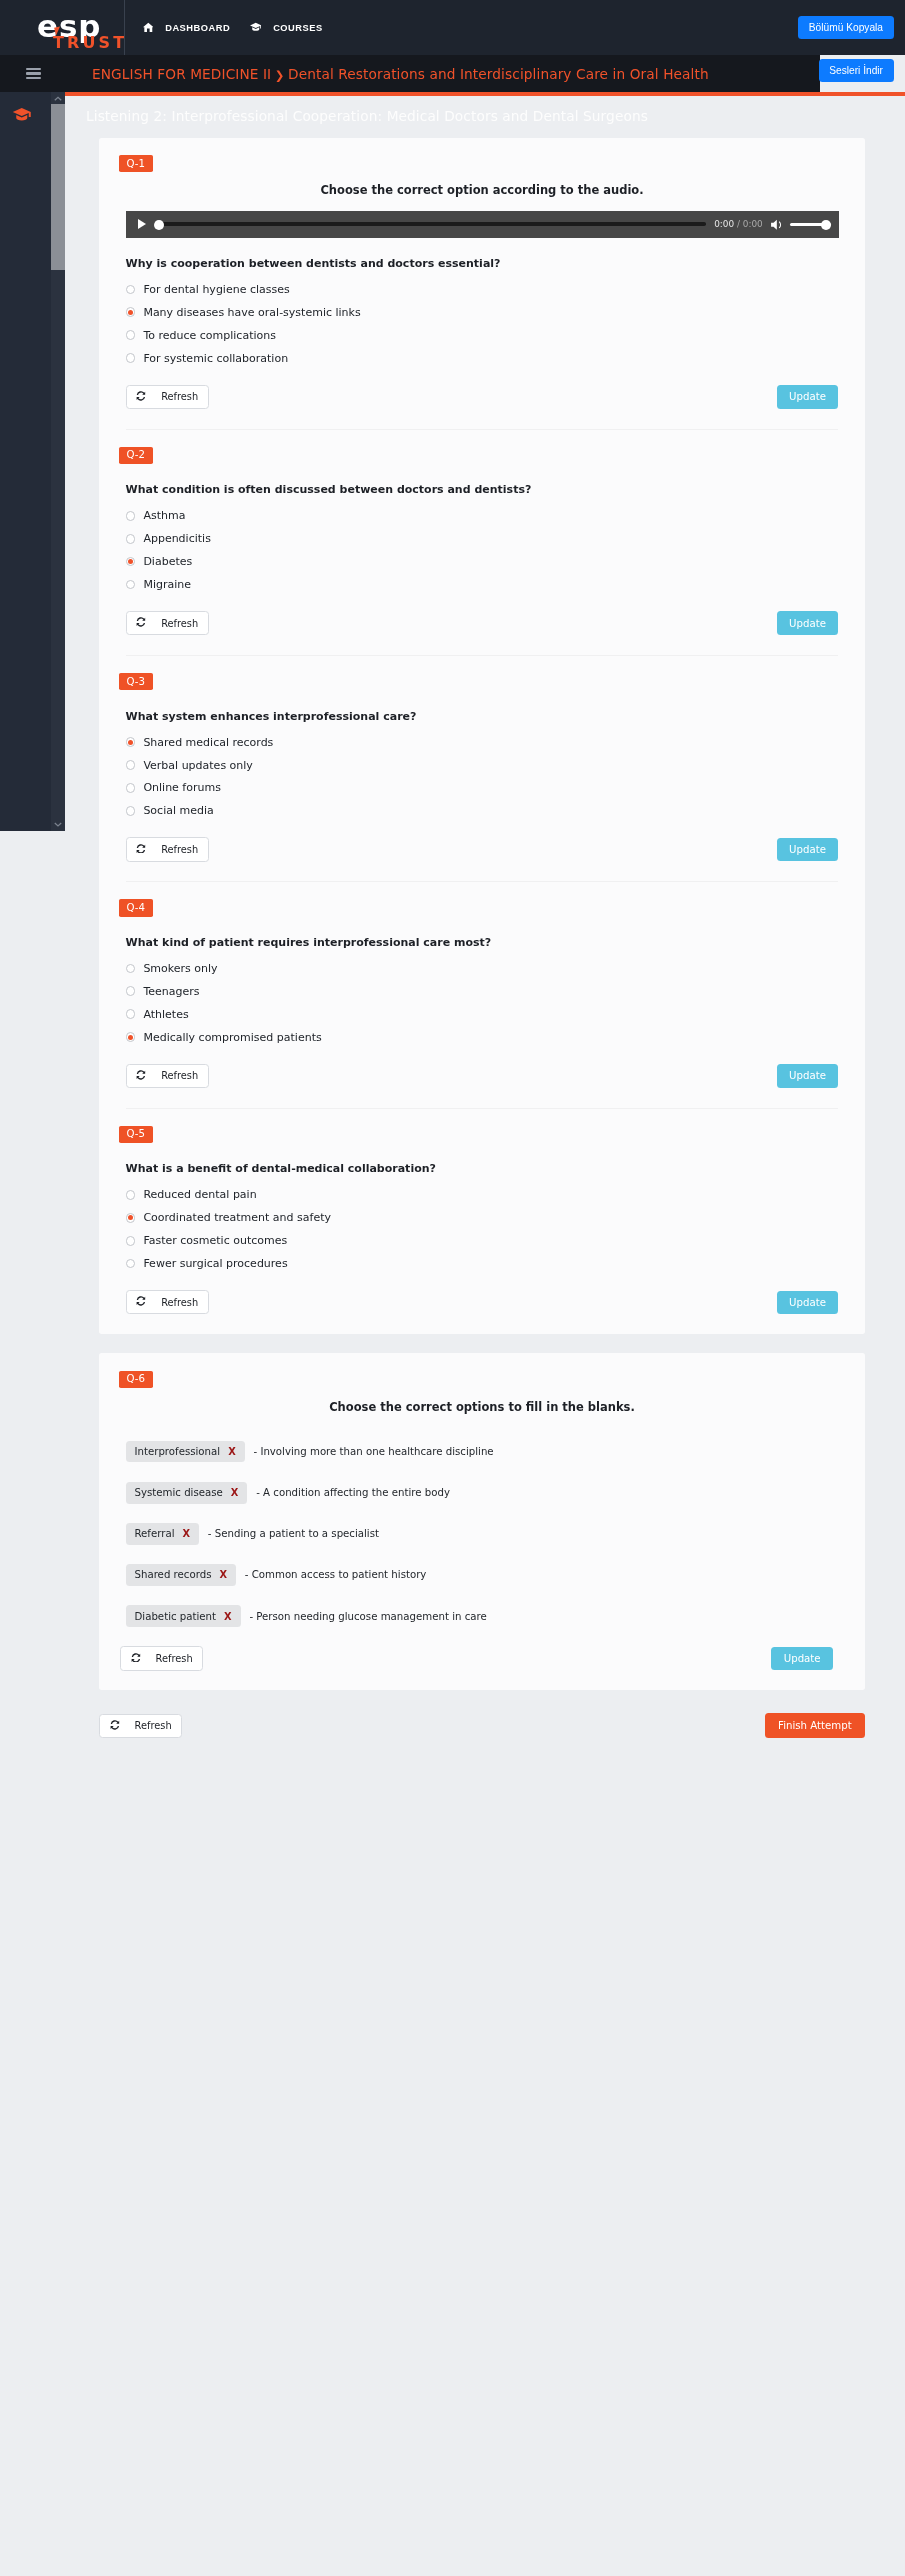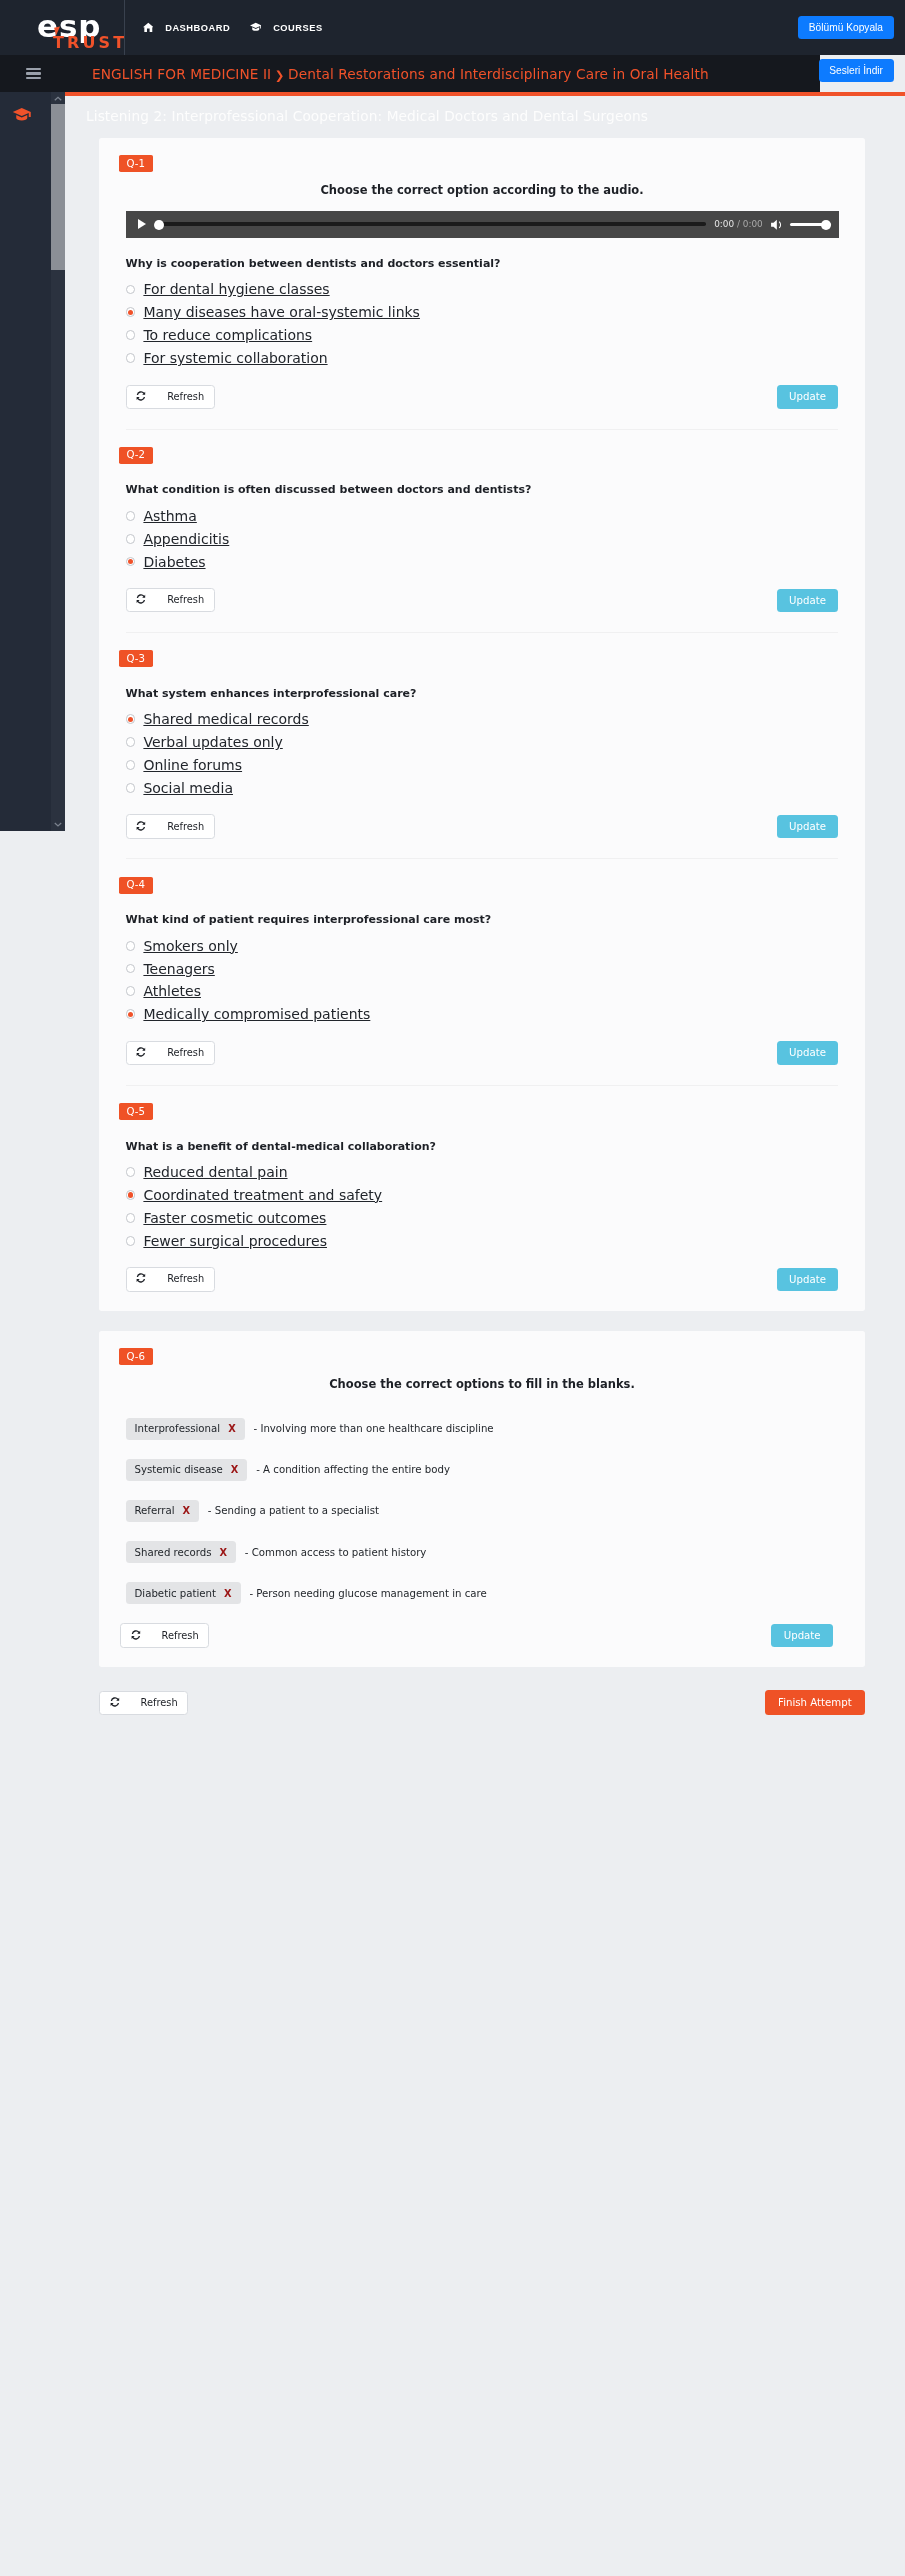--- a/index.html
+++ b/index.html
@@ -147,28 +147,28 @@
   .opt { display: flex; align-items: center; height: 14px; margin-bottom: 8.9px; cursor: pointer; }
   .radio {
     width: 9.8px; height: 9.8px; border-radius: 50%; border: 0.9px solid #c3c6cb;
     background: #fff; flex: none; margin-right: 8px; position: relative;
   }
   .radio.checked { border-color: #c3c6cb; }
   .radio.checked::after {
     content: ""; position: absolute; left: 1.3px; top: 1.3px;
     width: 5.3px; height: 5.3px; border-radius: 50%; background: #f0522a;
   }
-  .opt-label { font-size: 14px; color: #21252b; font-family: "DejaVu Sans", sans-serif; text-decoration: underline; }
+  .opt-label { font-size: 11px; color: #21252b; font-family: "DejaVu Sans", sans-serif; }
 
   
   .btnrow { display: flex; align-items: center; margin: 19.5px 26.6px 0 26.6px; }
   .btn-refresh {
     background: #fff; border: 0.9px solid #d8dbe0; border-radius: 3.5px;
     font-size: 9.8px; color: #1d2026; padding: 5.3px 9.8px; cursor: pointer;
-    display: inline-flex; gap: 21px;
+    display: inline-flex; align-items: center; gap: 15px;
     font-family: "DejaVu Sans", sans-serif;
   }
   .btn-update {
     margin-left: auto; background: #58c3e0; color: #fff; border: none;
     border-radius: 3.5px; font-size: 10.2px; padding: 6.2px 12.4px; cursor: pointer;
     font-family: "DejaVu Sans", sans-serif;
   }
   .qsep { height: 0.9px; background: #f0f0f1; margin: 19.5px 26.6px 0 26.6px; }
 
   
@@ -332,20 +332,24 @@
           <span class="opt-label">Asthma</span>
         </label>
         <label class="opt">
           <span class="radio"></span>
           <span class="opt-label">Appendicitis</span>
         </label>
         <label class="opt">
           <span class="radio checked"></span>
           <span class="opt-label">Diabetes</span>
         </label>
+        <label class="opt">
+          <span class="radio"></span>
+          <span class="opt-label">Migraine</span>
+        </label>
       </div>
       <div class="btnrow">
         <button class="btn-refresh">
           <span>
             <svg width="9.8" height="9.8" viewBox="0 0 16 16" fill="#1d2026">
                 <path d="M13.6 2.9A7 7 0 0 0 1.2 6.4h2.1A5 5 0 0 1 12 4.3l-2 2h5V1.3zM12.7 9.6A5 5 0 0 1 4 11.7l2-2H1v5l1.4-1.6a7 7 0 0 0 12.4-3.5z"></path>
               </svg>
           </span>
           <span>Refresh</span>
         </button>

